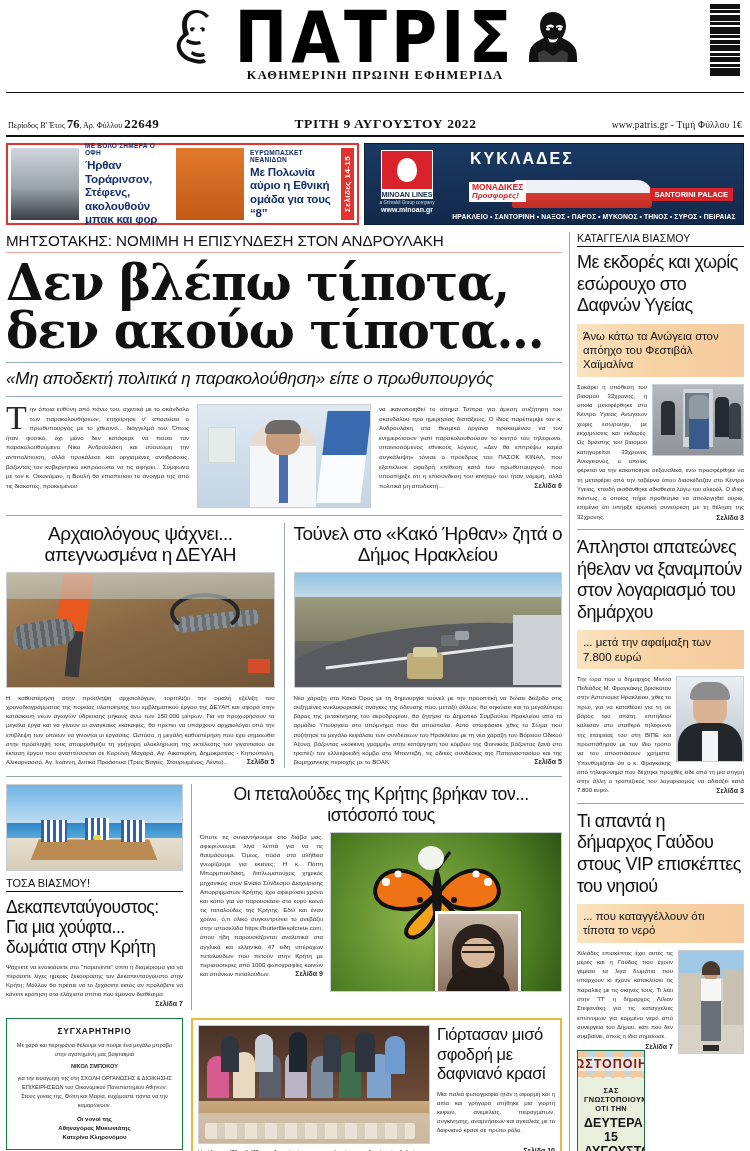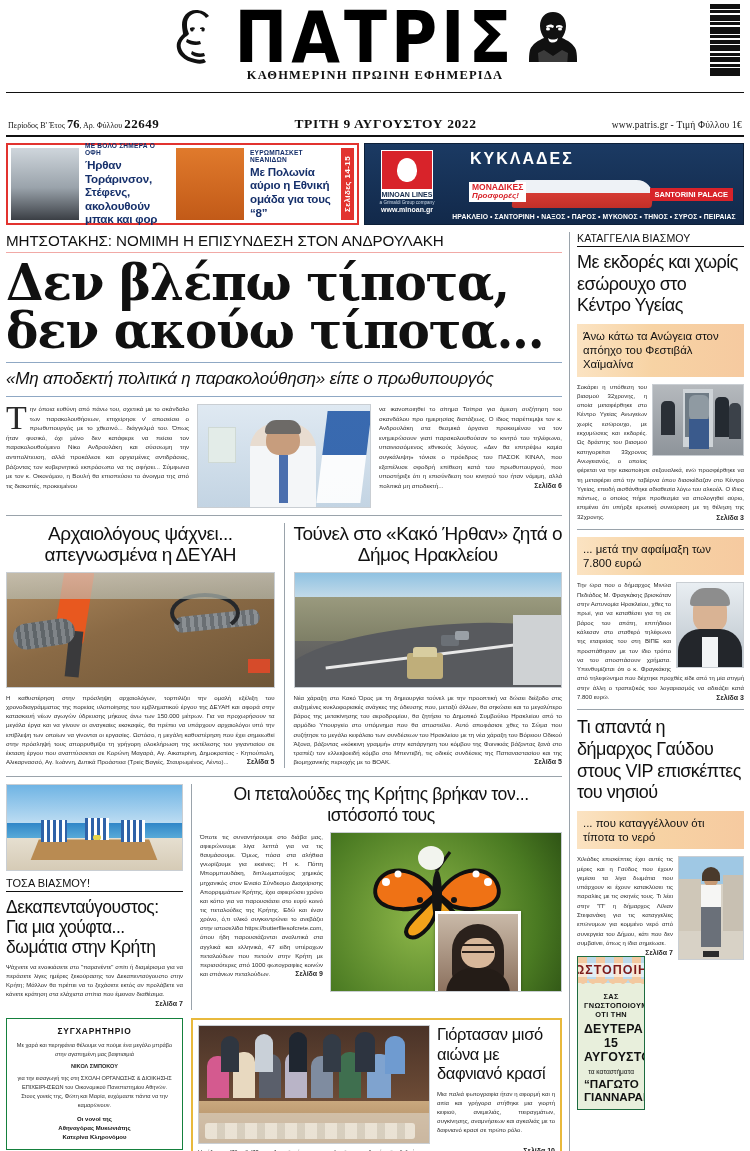--- a/index.html
+++ b/index.html
@@ -518,57 +518,58 @@
               <div style="position:absolute;left:56px;top:8px;width:18px;height:38px;background:#c9d0d8;border-radius:9px 9px 0 0"></div>
               <div style="position:absolute;left:90px;top:6px;width:18px;height:40px;background:#1f2630;border-radius:9px 9px 0 0"></div>
               <div style="position:absolute;left:124px;top:8px;width:18px;height:38px;background:#333b46;border-radius:9px 9px 0 0"></div>
               <div style="position:absolute;left:156px;top:6px;width:20px;height:40px;background:#2d3440;border-radius:9px 9px 0 0"></div>
               <div style="position:absolute;left:186px;top:10px;width:20px;height:38px;background:#6f9bd0;border-radius:9px 9px 0 0"></div>
               <div style="position:absolute;left:6px;bottom:4px;width:210px;height:16px;background:repeating-linear-gradient(90deg,#efe9dd 0 12px,#d9d2c3 12px 20px);border-radius:3px;opacity:.85"></div>
             </div>
             <div class="br-cap">Η τάξη του '72 - &amp; '73 των Δαφνών έχοντας συμπληρώσει τον "μισό αιώνα" ζωής των μελών της, μαζεύτηκε και το γιόρτασε δεόντως! Και έδωσαν όρκο ότι έπονται αρκετές ακόμη συνέλευσεις.</div>
           </div>
           <div class="br-txt">
-            <div class="br-head">Γιόρτασαν μισό αιώνα με δαφνιανό κρασί</div>
+            <div class="br-head">Γιόρτασαν μισό σφοδρή με δαφνιανό κρασί</div>
             <div class="br-body">
               <span>Μια παλιά φωτογραφία ήταν η αφορμή και η αιτία και γρήγορα στήθηκε μια γιορτή κεφιού, ανεμελιάς, πειραγμάτων, συγκίνησης, αναμνήσεων και αγκαλιάς με το δαφνιανό κρασί σε πρώτο ρόλο.</span>
             </div>
             <div style="text-align:right;margin-top:4px">
               <b class="pg" style="float:none">Σελίδα 10</b>
             </div>
           </div>
         </div>
       </div>
     </div>
 
     <div class="right-col">
 
       <div>
         <div class="rc-kicker">ΚΑΤΑΓΓΕΛΙΑ ΒΙΑΣΜΟΥ</div>
-        <div class="rc-head">Με εκδορές και χωρίς εσώρουχο στο Κέντρο Υγείας</div>
+        <div class="rc-head">Με εκδορές και χωρίς εσώρουχο στο Δαφνών Υγείας</div>
         <div class="rc-band">Άνω κάτω τα Ανώγεια στον απόηχο του Φεστιβάλ Χαϊμαλίνα</div>
         <div class="rc-body">
           <div class="rc-photo-r">
             <div class="ph greybg"></div>
             <div style="position:absolute;left:30px;top:4px;width:30px;height:58px;background:#cfd4d8"></div>
             <div style="position:absolute;left:32px;top:8px;width:24px;height:44px;background:#6f7b85"></div>
             <div style="position:absolute;left:36px;top:10px;width:20px;height:26px;background:#8f9aa2;border-radius:6px"></div>
             <div style="position:absolute;left:36px;top:34px;width:20px;height:30px;background:#3a5a8c"></div>
             <div style="position:absolute;left:8px;top:16px;width:14px;height:34px;background:#2a2f36;border-radius:5px 5px 0 0"></div>
             <div style="position:absolute;right:14px;top:12px;width:14px;height:40px;background:#242a31;border-radius:5px 5px 0 0"></div>
             <div style="position:absolute;right:2px;top:18px;width:12px;height:36px;background:#3b4149;border-radius:5px 5px 0 0"></div>
           </div>
           <span>Σοκάρει η υπόθεση του βιασμού 32χρονης, η οποία μεταφέρθηκε στο Κέντρο Υγείας Ανωγείων χωρίς εσώρουχο, με εκχυμώσεις και εκδορές. Ως δράστης του βιασμού κατηγορείται 33χρονος Ανωγειανός, ο οποίος φέρεται να την κακοποίησε σεξουαλικά, ενώ προσφέρθηκε να τη μεταφέρει από την ταβέρνα όπου διασκέδαζαν στο Κέντρο Υγείας, επειδή αισθάνθηκε αδιαθεσία λόγω του αλκοόλ. Ο ίδιος πάντως, ο οποίος πήρε προθεσμία να απολογηθεί αύριο, επιμένει ότι υπήρξε ερωτική συνεύρεση με τη θέληση της 32χρονης.</span>
           <b class="pg">Σελίδα 3</b>
         </div>
       </div>
 
       <div class="rc-div"></div>
 
       <div>
+        <div class="rc-head">Άπληστοι απατεώνες ήθελαν να ξαναμπούν στον λογαριασμό του δημάρχου</div>
         <div class="rc-band">... μετά την αφαίμαξη των 7.800 ευρώ</div>
         <div class="rc-body">
           <div class="rc-photo-r2">
             <div class="ph" style="background:linear-gradient(180deg,#e9eef2,#b9c2ca)"></div>
             <div style="position:absolute;left:50%;top:10px;transform:translateX(-50%);width:34px;height:40px;background:#d9b394;border-radius:17px 17px 15px 15px"></div>
             <div style="position:absolute;left:50%;top:5px;transform:translateX(-50%);width:40px;height:18px;background:#8d8d8d;border-radius:20px 20px 4px 4px"></div>
             <div style="position:absolute;left:50%;bottom:0;transform:translateX(-50%);width:64px;height:38px;background:#23262b;border-radius:22px 22px 0 0"></div>
             <div style="position:absolute;left:50%;bottom:0;transform:translateX(-50%);width:16px;height:30px;background:#f2f4f6"></div>
           </div>
           <span>Την ώρα που ο δήμαρχος Μινώα Πεδιάδος Μ. Φραγκάκης βρισκόταν στην Αστυνομία Ηρακλείου, χθες το πρωί, για να καταθέσει για τη σε βάρος του απάτη, επιτήδειοι κάλεσαν στο σταθερό τηλέφωνο της εταιρείας του στη ΒΙΠΕ και προσπάθησαν με τον ίδιο τρόπο να του αποσπάσουν χρήματα. Υπενθυμίζεται ότι ο κ. Φραγκάκης από τηλεφώνημα που δέχτηκε προχθές είδε από τη μία στιγμή στην άλλη ο τραπεζικός του λογαριασμός να αδειάζει κατά 7.800 ευρώ.</span>

